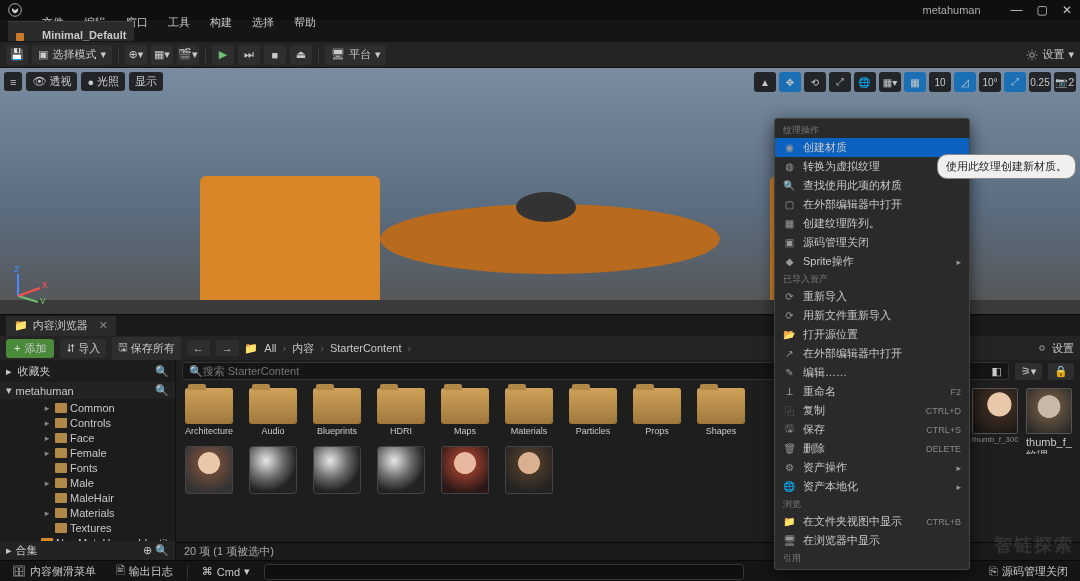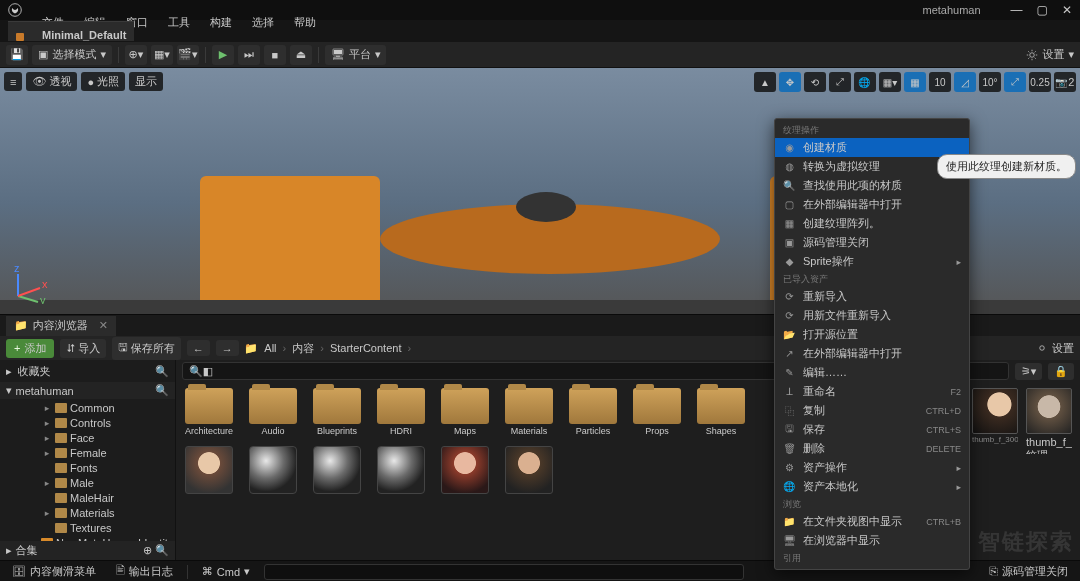--- a/index.html
+++ b/index.html
@@ -77,21 +77,21 @@
 .cm-section { font-size: 9px; color: #777; padding: 2px 8px 1px; }
 .cm-item { height: 19px; display: flex; align-items: center; padding: 0 8px; gap: 7px; cursor: pointer; }
 .cm-item.hl { background: #0b62c0; }
 .cm-item .ic { width: 13px; text-align: center; color: #999; font-size: 10px; }
 .cm-item .txt { flex: 1; font-size: 11px; }
 .cm-item .short { font-size: 9px; color: #888; }
 .cm-item .arrow { color: #999; font-size: 9px; }
 .tooltip-box { position: absolute; top: 154px; right: 4px; background: #f0f0f0; color: #222; font-size: 11px; padding: 4px 8px; border: 1px solid #888; border-radius: 10px; z-index: 101; }
 .settings-pill { display: flex; align-items: center; gap: 4px; cursor: pointer; }
 .gear { width: 12px; height: 12px; }
-.watermark { position: absolute; right: 6px; bottom: 24px; font-size: 22px; color: rgba(200,200,200,.14); font-weight: 600; letter-spacing: 2px; pointer-events: none; }
+.watermark { position: absolute; right: 6px; bottom: 24px; font-size: 18px; color: rgba(200,200,200,.14); font-weight: 600; letter-spacing: 2px; pointer-events: none; }
 .scene-chair { position: absolute; bottom: 8px; border-radius: 6px; background: #d88628; }
 .scene-table { position: absolute; bottom: 40px; left: 380px; width: 340px; height: 70px; background: #b86a1e; border-radius: 50%; }
 .scene-table::after { content:""; position:absolute; left:40%; top:-12px; width:60px; height:30px; background:#333; border-radius:50%; }
 .vp-dark { position:absolute; left:0; right:0; bottom:0; height:14px; background:#3a3a3a; }
 </style>
 </head>
 <body>
 
 <div class="titlebar">
   <svg class="logo" viewBox="0 0 20 20">
@@ -287,21 +287,21 @@
           <span>NewMetaHumanIdentity</span>
         </div>
 
     </div>
     <div class="side-section">▸ <span>合集</span><span style="flex:1"></span>⊕ 🔍</div>
   </div>
 
   <div class="main-panel">
     <div class="search-row">
       <div class="search-box">
-        🔍 
+        🔍 <input placeholder="搜索 StarterContent" style="">
         <span>◧</span>
       </div>
       <span class="tb-small">⚞▾</span>
       <span class="tb-small">🔒</span>
     </div>
     <div class="thumb-grid">
       <div class="thumb-row">
         <div class="thumb">
             <div class="fold-icon"></div>
             <span class="label">Architecture</span>
@@ -352,20 +352,23 @@
         <div class="thumb">
             <div class="mat-icon"></div>
           </div>
         <div class="thumb">
             <div class="face f2"></div>
           </div>
         <div class="thumb">
             <div class="face f3"></div>
           </div>
       </div>
+    </div>
+    <div class="status-row">
+      <span class="status-text">20 项 (1 项被选中)</span>
     </div>
   </div>
 </div>
 
 <div class="right-thumbs">
   <div class="item">
       <div class="timg" style="background:radial-gradient(circle at 60% 35%,#e8c8a8 30%,#3a2a20 32%,#111);"></div>
       <div class="label9">thumb_f_300_410…</div>
     </div>
   <div class="item">

